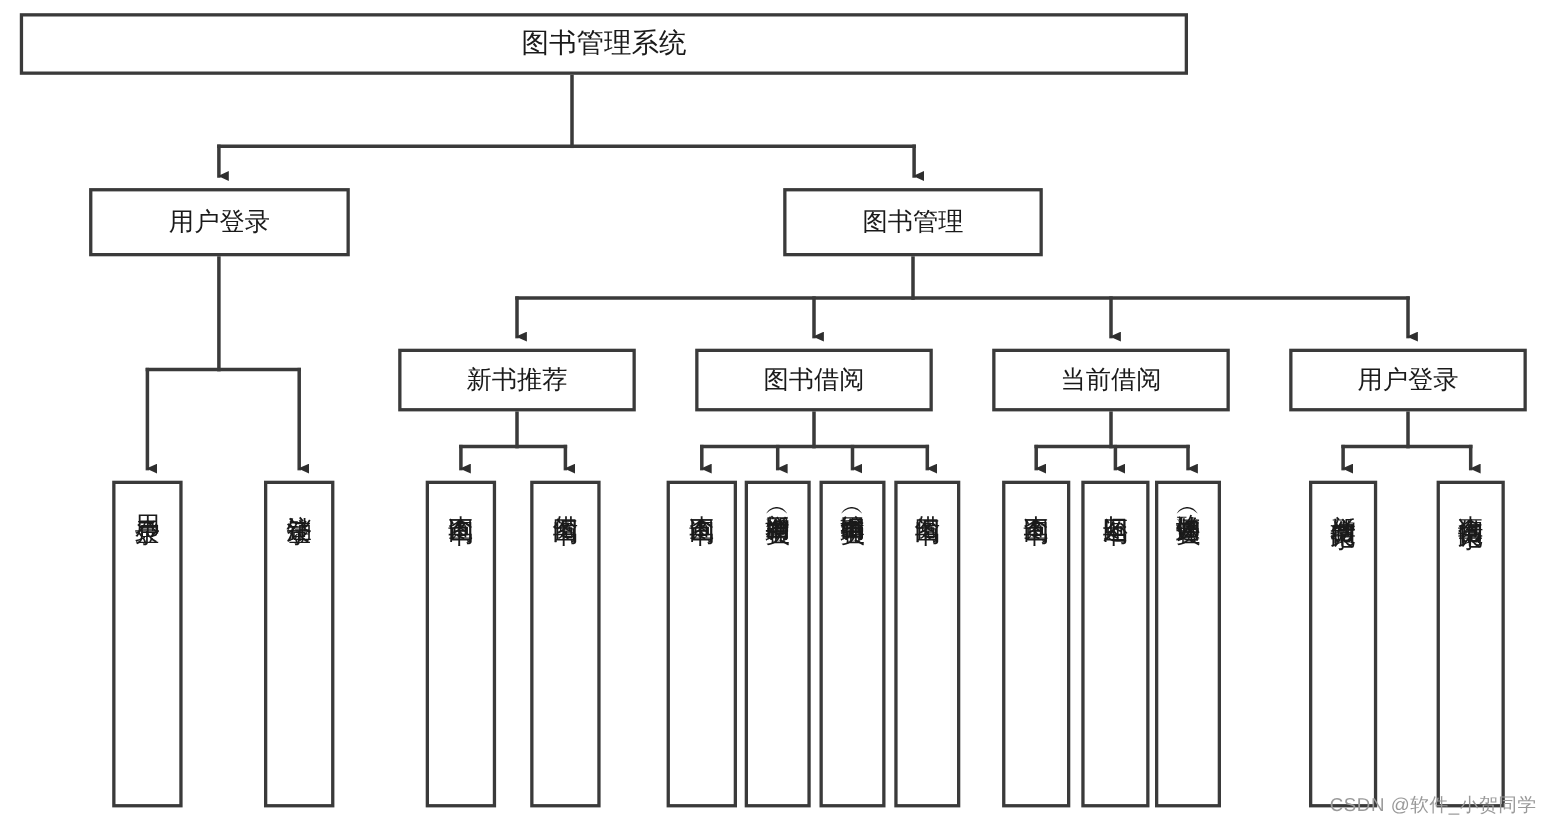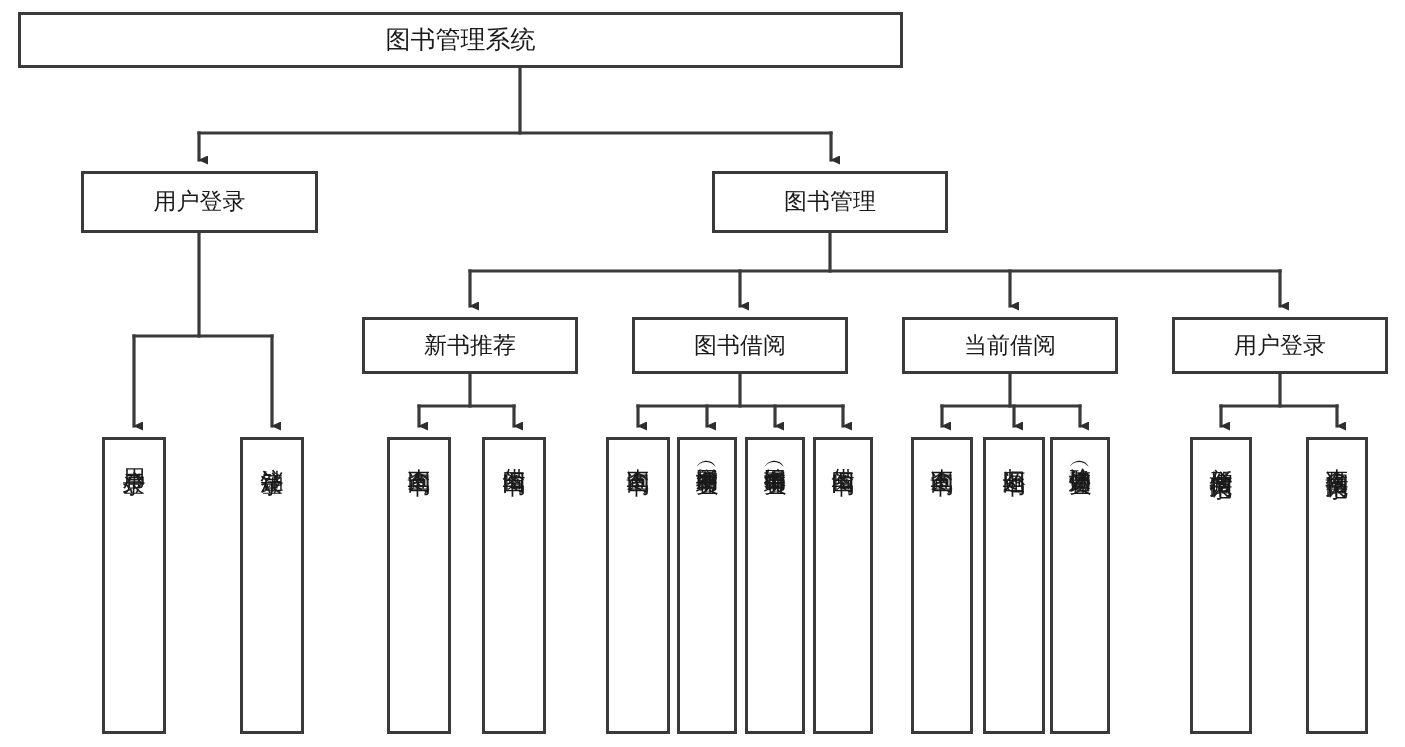--- a/index.html
+++ b/index.html
@@ -128,21 +128,21 @@
       <line x1="1014" y1="406" x2="1014" y2="426" marker-end="url(#arrowhead)"></line>
       <line x1="1080" y1="406" x2="1080" y2="426" marker-end="url(#arrowhead)"></line>
 
       <line x1="1280" y1="374" x2="1280" y2="406"></line>
       <line x1="1221" y1="406" x2="1337" y2="406"></line>
       <line x1="1221" y1="406" x2="1221" y2="426" marker-end="url(#arrowhead)"></line>
       <line x1="1337" y1="406" x2="1337" y2="426" marker-end="url(#arrowhead)"></line>
     </g>
   </svg>
 
-  <div class="node root" style="left:18px; top:12px; width:885px; height:56px;">
+  <div class="node root" style="left:18px; top:12px; width:1062px; height:56px;">
     <span class="label">图书管理系统</span>
   </div>
 
   <div class="node lvl1" style="left:81px; top:171px; width:237px; height:62px;">
     <span class="label">用户登录</span>
   </div>
   <div class="node lvl1" style="left:712px; top:171px; width:236px; height:62px;">
     <span class="label">图书管理</span>
   </div>
 
@@ -192,14 +192,15 @@
   <div class="node leaf narrow" style="left:1050px; top:437px; width:60px; height:297px;">
     <span class="label">确认归还（管理员）</span>
   </div>
   <div class="node leaf" style="left:1190px; top:437px; width:62px; height:297px;">
     <span class="label">新增借阅记录</span>
   </div>
   <div class="node leaf" style="left:1306px; top:437px; width:62px; height:297px;">
     <span class="label">查询借阅记录</span>
   </div>
 
+  <div class="watermark">CSDN @软件_小贺同学</div>
 
 </div>
 
 </body></html>

